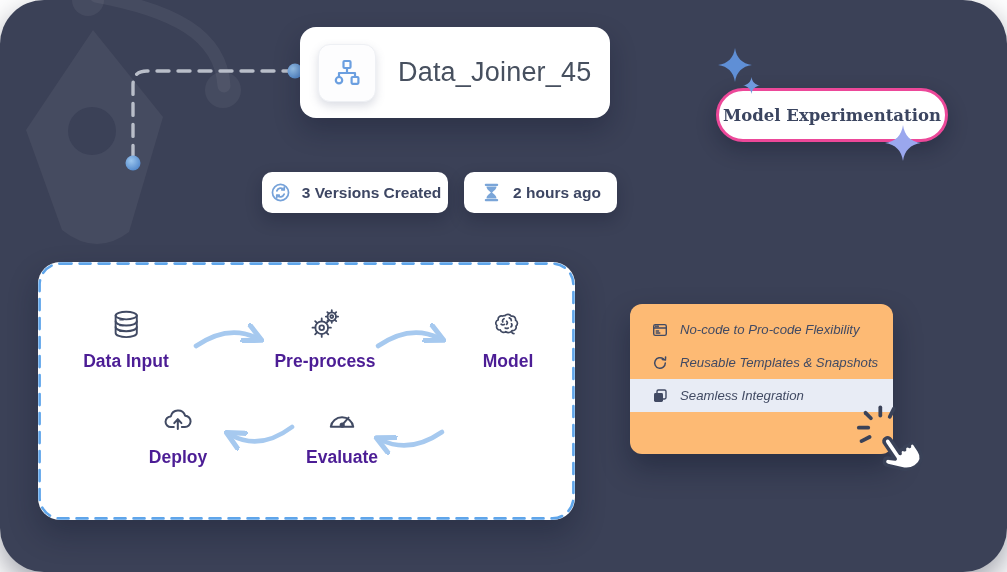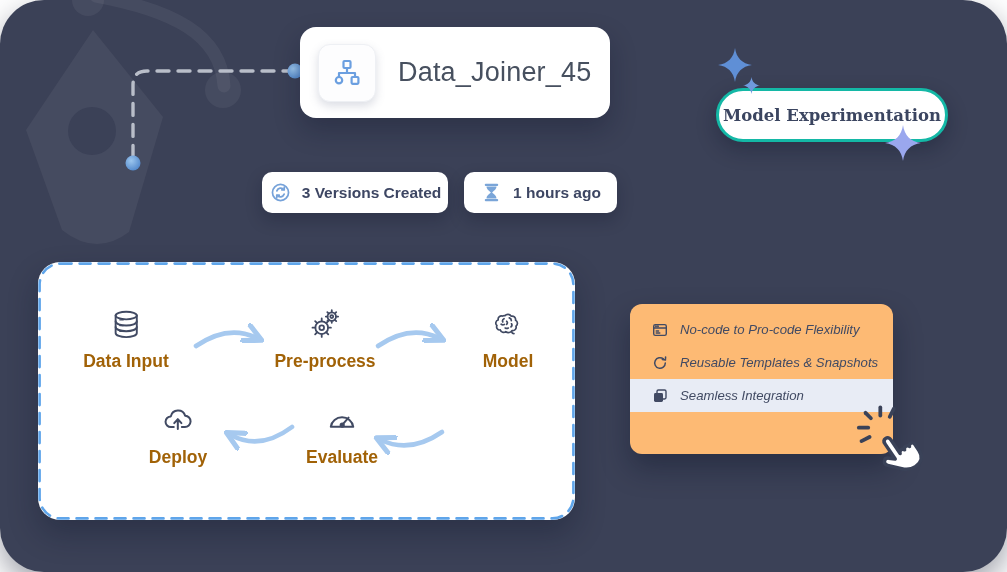--- a/index.html
+++ b/index.html
@@ -18,31 +18,31 @@
                  display:flex;align-items:center;justify-content:center;}
   .node-title{margin-left:22px;font-size:27px;font-weight:500;color:#47505f;letter-spacing:.2px;}
 
   
   .badge{position:absolute;top:172px;height:41px;background:#fff;border-radius:10px;
          box-shadow:0 7px 16px rgba(10,15,35,.25);display:flex;align-items:center;
          justify-content:center;gap:10px;}
   .badge .label{font-size:15.5px;font-weight:700;color:#3d4663;white-space:nowrap;}
 
   
-  .pill{left:716px;top:88px;width:232px;height:54px;background:#fff;border:3px solid #14b8a6;
+  .pill{left:716px;top:88px;width:232px;height:54px;background:#fff;border:3px solid #ec4899;
         border-radius:29px;display:flex;align-items:center;justify-content:center;
         box-shadow:0 8px 20px rgba(10,15,35,.3);box-sizing:border-box;}
   .pill .label{font-family:"DejaVu Serif",serif;font-size:16.5px;font-weight:700;color:#3b4560;}
 
   
   .flow-card{left:38px;top:262px;width:537px;height:258px;background:#fff;border-radius:22px;
              box-shadow:0 14px 30px rgba(10,15,35,.3);}
   .step{position:absolute;transform:translateX(-50%);display:flex;flex-direction:column;
         align-items:center;gap:9px;}
-  .step .name{font-size:17.5px;font-weight:700;color:#a16207;white-space:nowrap;}
+  .step .name{font-size:17.5px;font-weight:700;color:#4c1d95;white-space:nowrap;}
 
   
   .features{left:630px;top:304px;width:263px;height:150px;background:#fdba74;border-radius:12px;
             box-shadow:0 14px 28px rgba(10,15,35,.35);padding:9px 0;box-sizing:border-box;font-style:italic;}
   .feature-row{height:33px;display:flex;align-items:center;gap:12px;padding-left:22px;}
   .feature-row.hl{background:#e8ecf5;}
   .feature-row .label{font-size:13.2px;font-weight:500;color:#414a63;white-space:nowrap;}
 </style>
 </head>
 <body>
@@ -99,21 +99,21 @@
     </div>
 
     <div class="badge" style="left:464px;width:153px;">
       <span>
         <svg width="23" height="23" viewBox="0 0 24 24" fill="#7aa5d8">
           <rect x="5" y="2.8" width="14" height="2.3" rx="1"></rect>
           <rect x="5" y="18.9" width="14" height="2.3" rx="1"></rect>
           <path d="M6.8,5.8 H17.2 C17.2,9.2 13.6,10.6 12.7,12 C13.6,13.4 17.2,14.8 17.2,18.2 H6.8 C6.8,14.8 10.4,13.4 11.3,12 C10.4,10.6 6.8,9.2 6.8,5.8 Z"></path>
         </svg>
       </span>
-      <span class="label">1 hours ago</span>
+      <span class="label">2 hours ago</span>
     </div>
 
     <div class="abs pill">
       <span class="label">Model Experimentation</span>
     </div>
     <svg class="abs" width="34" height="34" viewBox="0 0 24 24" style="left:718px;top:48px;">
       <path d="M12,0 C13,7 17,11 24,12 C17,13 13,17 12,24 C11,17 7,13 0,12 C7,11 11,7 12,0 Z" fill="#5f8fd6"></path>
     </svg>
     <svg class="abs" width="17" height="17" viewBox="0 0 24 24" style="left:743px;top:77px;">
       <path d="M12,0 C13,7 17,11 24,12 C17,13 13,17 12,24 C11,17 7,13 0,12 C7,11 11,7 12,0 Z" fill="#6f9add"></path>

